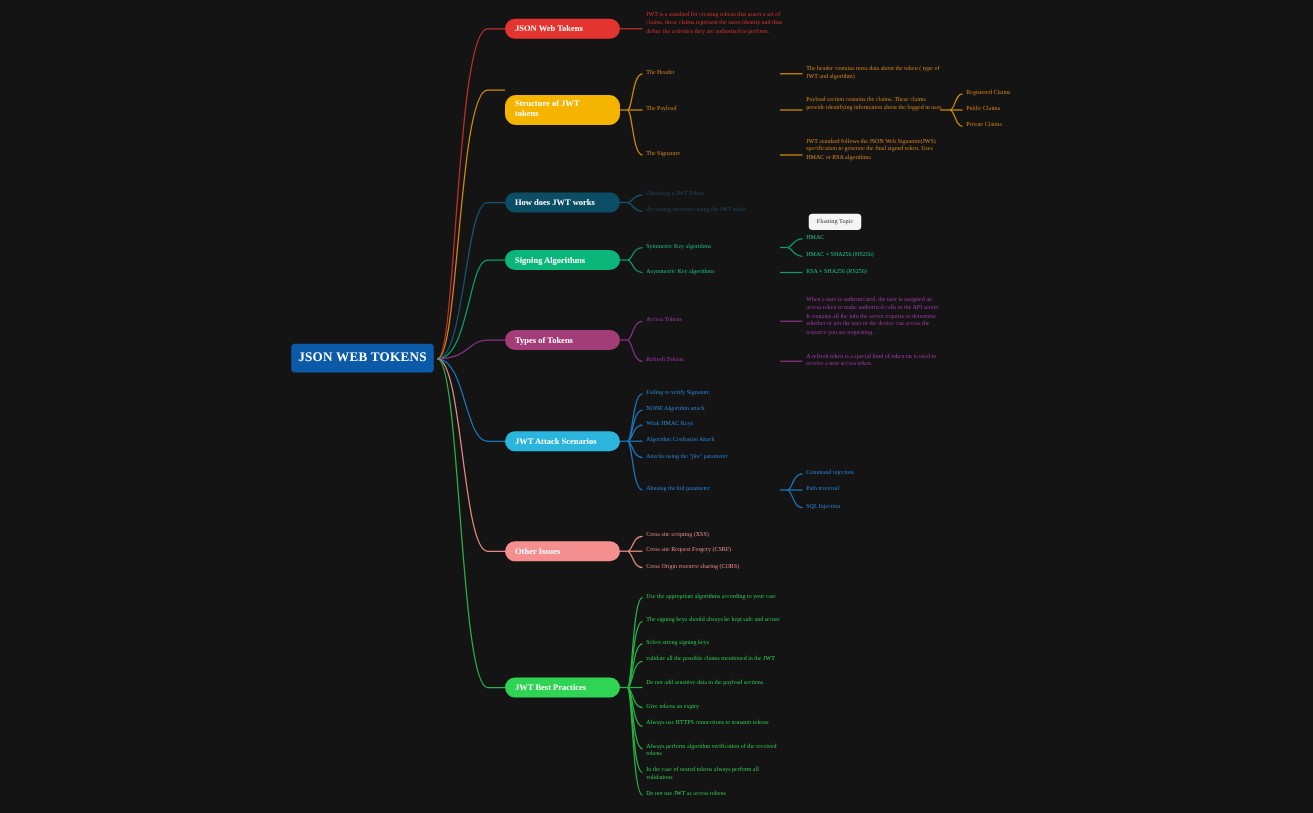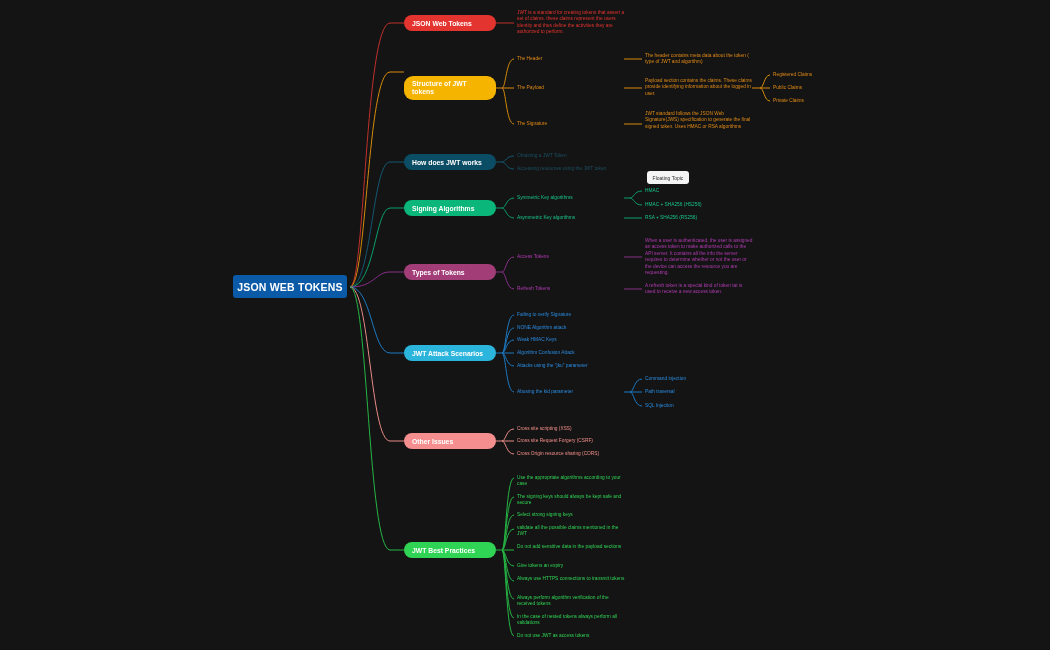--- a/index.html
+++ b/index.html
@@ -1,18 +1,18 @@
 <!DOCTYPE html>
 <html><head>
 <meta charset="utf-8">
 <style>
   html,body{margin:0;padding:0;}
   body{width:1050px;height:650px;background:#141414;position:relative;overflow:hidden;font-family:"Liberation Sans",sans-serif;}
   svg.links{position:absolute;left:0;top:0;width:1050px;height:650px;}
-  .abs{position:absolute;}
+  .abs{position:absolute;font-family:Liberation Serif, serif;}
   .root{left:233px;top:275px;width:114px;height:23px;background:#0a5aa8;border-radius:3px;color:#fff;font-weight:bold;font-size:10.5px;display:flex;align-items:center;justify-content:center;letter-spacing:.2px;}
   .main{left:404px;width:92px;border-radius:9px;color:#fff;font-weight:bold;font-size:6.8px;display:flex;align-items:center;padding-left:8px;box-sizing:border-box;}
   .t{font-size:4.8px;line-height:6.4px;white-space:nowrap;}
   .d{font-size:4.8px;line-height:6.4px;width:110px;white-space:normal;}
   .float{left:647px;top:171px;width:42px;height:13px;background:#f4f4f4;border-radius:3px;color:#333;font-size:5px;display:flex;align-items:center;justify-content:center;}
 </style>
 </head>
 <body>
 
 <svg class="links" viewBox="0 0 1050 650">

